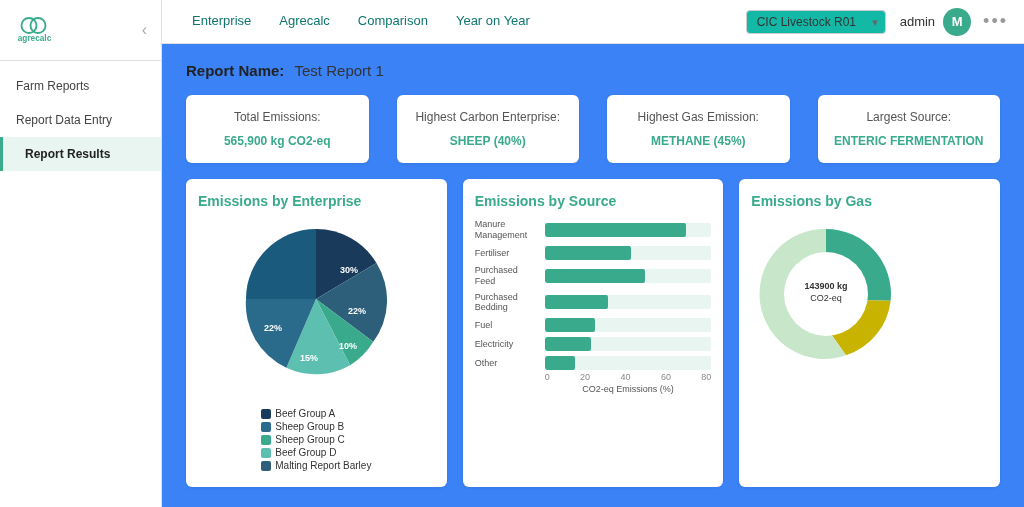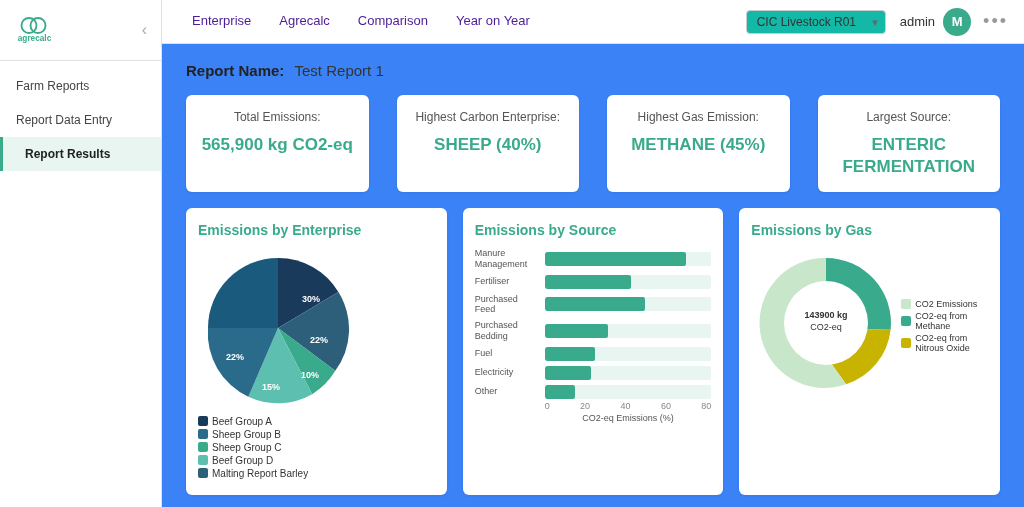--- a/index.html
+++ b/index.html
@@ -52,21 +52,21 @@
       height: 44px;
       gap: 0;
     }
     .nav-tab {
       padding: 0 14px;
       height: 44px;
       display: flex;
       align-items: center;
       cursor: pointer;
       font-size: 13px;
-      color: #4c1d95;
+      color: #0f766e;
       border-bottom: 3px solid transparent;
       white-space: nowrap;
     }
     .nav-tab.active { font-weight: 700; color: #222; border-bottom: 3px solid #3aaa8c; }
 
     .report-select {
       margin-left: auto;
       display: flex;
       align-items: center;
       gap: 6px;
@@ -141,21 +141,21 @@
       text-align: center;
       box-shadow: 0 1px 3px rgba(0,0,0,0.07);
     }
     .summary-card .card-title {
       font-size: 12px;
       color: #555;
       margin-bottom: 8px;
       line-height: 1.4;
     }
     .summary-card .card-value {
-      font-size: 17px;
+      font-size: 12px;
       font-weight: 700;
       color: #3aaa8c;
       line-height: 1.3;
     }
 
     
     .charts-row {
       display: grid;
       grid-template-columns: 1fr 1fr 1fr;
       gap: 16px;
@@ -170,20 +170,22 @@
       font-size: 14px;
       color: #3aaa8c;
       font-weight: 600;
       margin-bottom: 10px;
     }
 
     
     .pie-container {
       display: flex;
       flex-direction: column;
+      align-items: center;
+      gap: 21px;
     }
     .pie-legend {
       margin-top: 8px;
       font-size: 10px;
     }
     .legend-item {
       display: flex;
       align-items: center;
       gap: 4px;
       margin-bottom: 2px;
@@ -454,32 +456,18 @@
 
               <path d="M139.62,81.76 A65,65 0 0,1 95.05,136.32 L79.03,113.80 A39,39 0 0,0 113.47,81.25 Z" fill="#c8b400"></path>
 
               <path d="M95.05,136.32 A65,65 0 1,1 75,10 L75,36 A39,39 0 1,0 79.03,113.80 Z" fill="#c8e6c9"></path>
 
               <circle cx="75" cy="75" r="42" fill="#fff"></circle>
               <text x="75" y="70" text-anchor="middle" font-size="9" fill="#333" font-weight="bold">143900 kg</text>
               <text x="75" y="82" text-anchor="middle" font-size="9" fill="#333">CO2-eq</text>
             </svg>
           </div>
-          <div class="donut-legend">
-            <div class="legend-item">
-              <div class="legend-dot" style="background:#c8e6c9"></div>
-              <span>CO2 Emissions</span>
-            </div>
-            <div class="legend-item">
-              <div class="legend-dot" style="background:#3aaa8c"></div>
-              <span>CO2-eq from Methane</span>
-            </div>
-            <div class="legend-item">
-              <div class="legend-dot" style="background:#c8b400"></div>
-              <span>CO2-eq from Nitrous Oxide</span>
-            </div>
-          </div>
         </div>
       </div>
 
     </div>
   </div>
 </div>
 
 </body></html>

